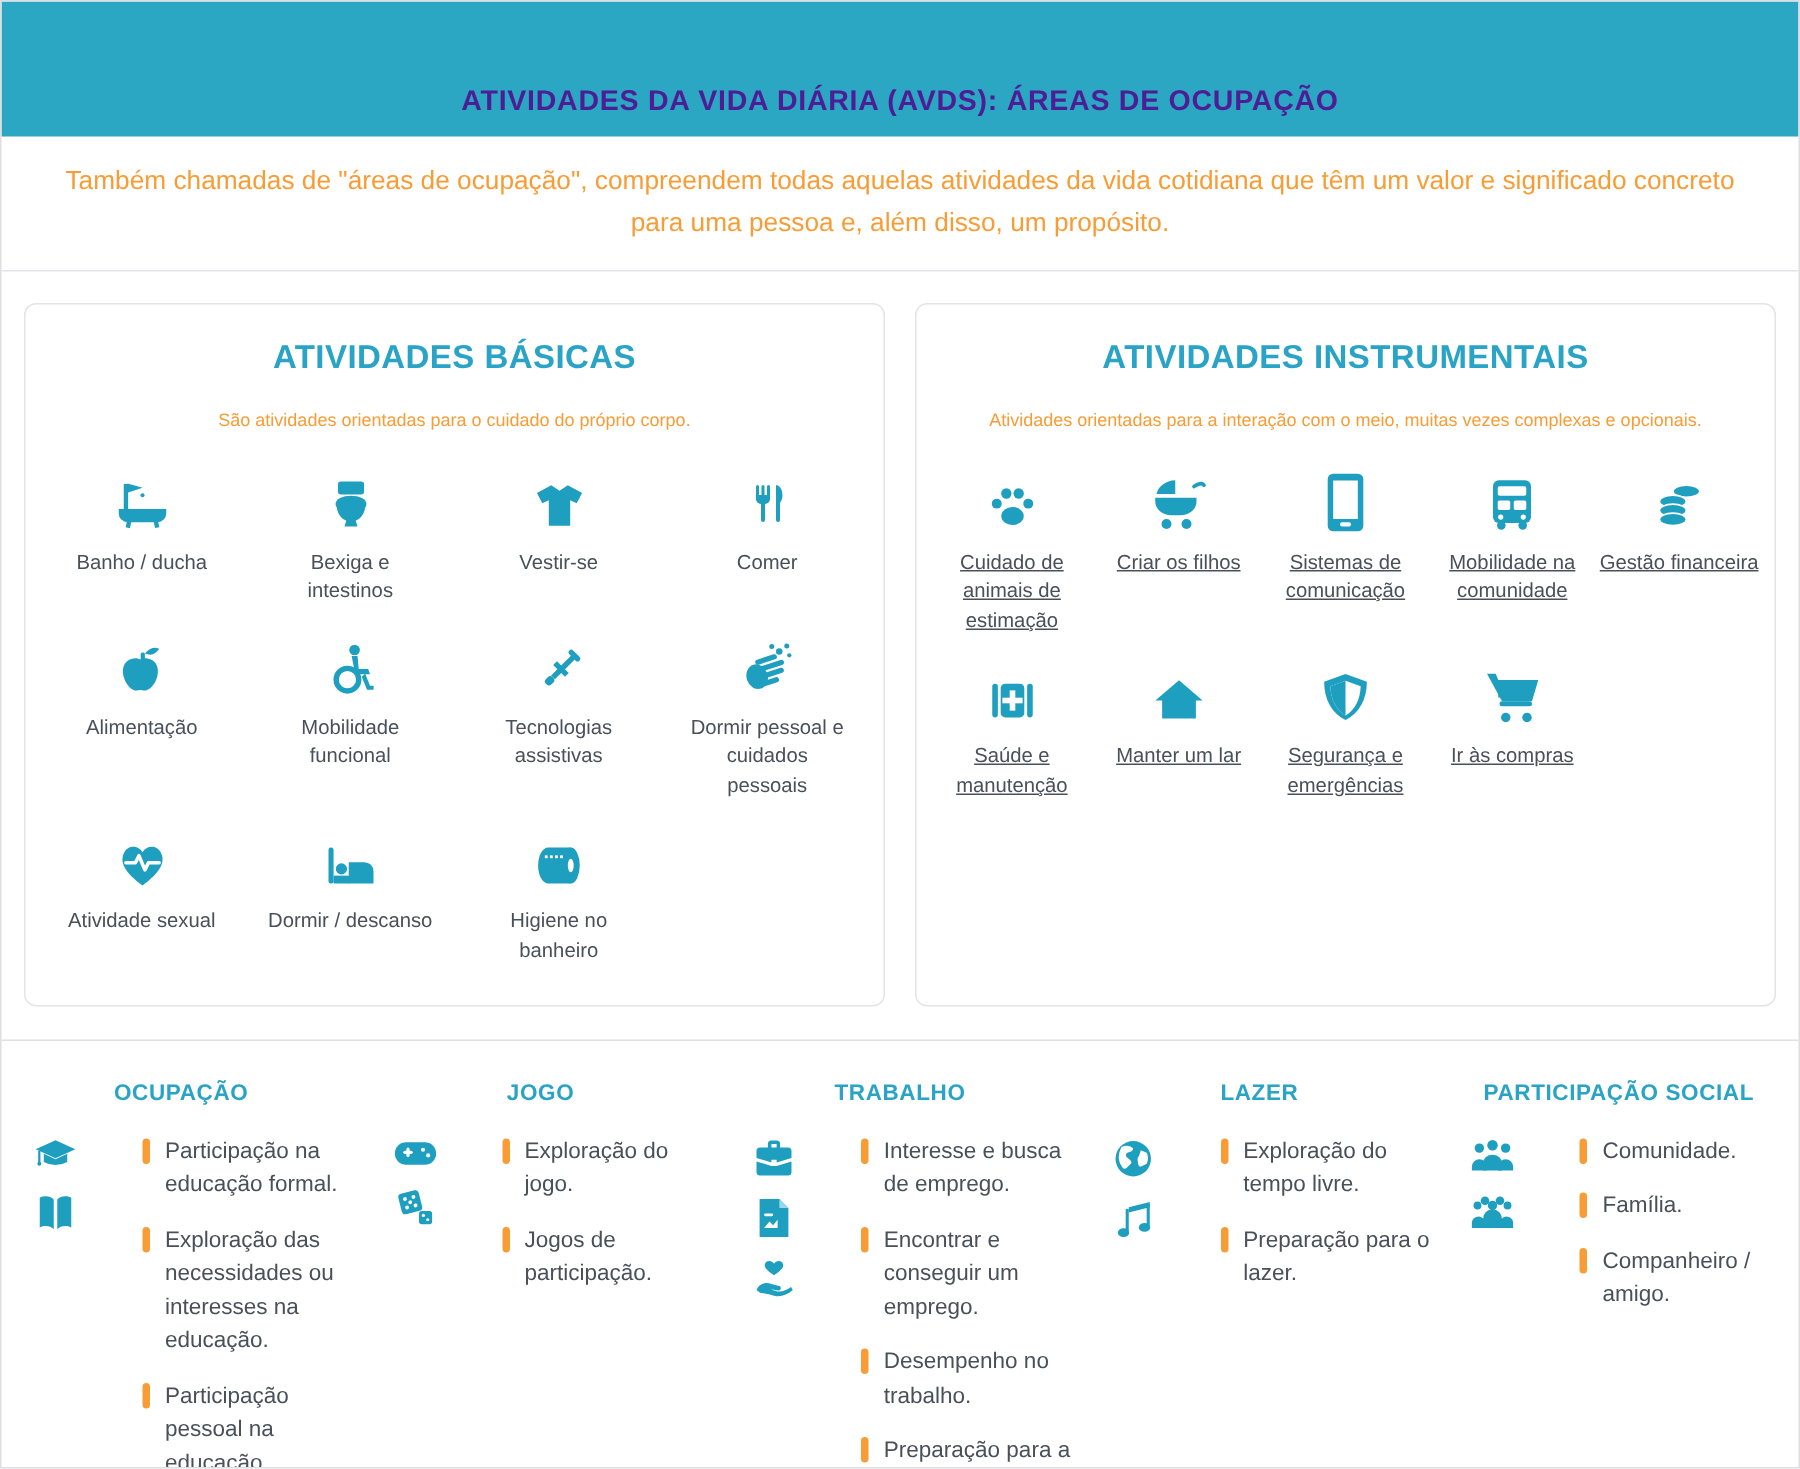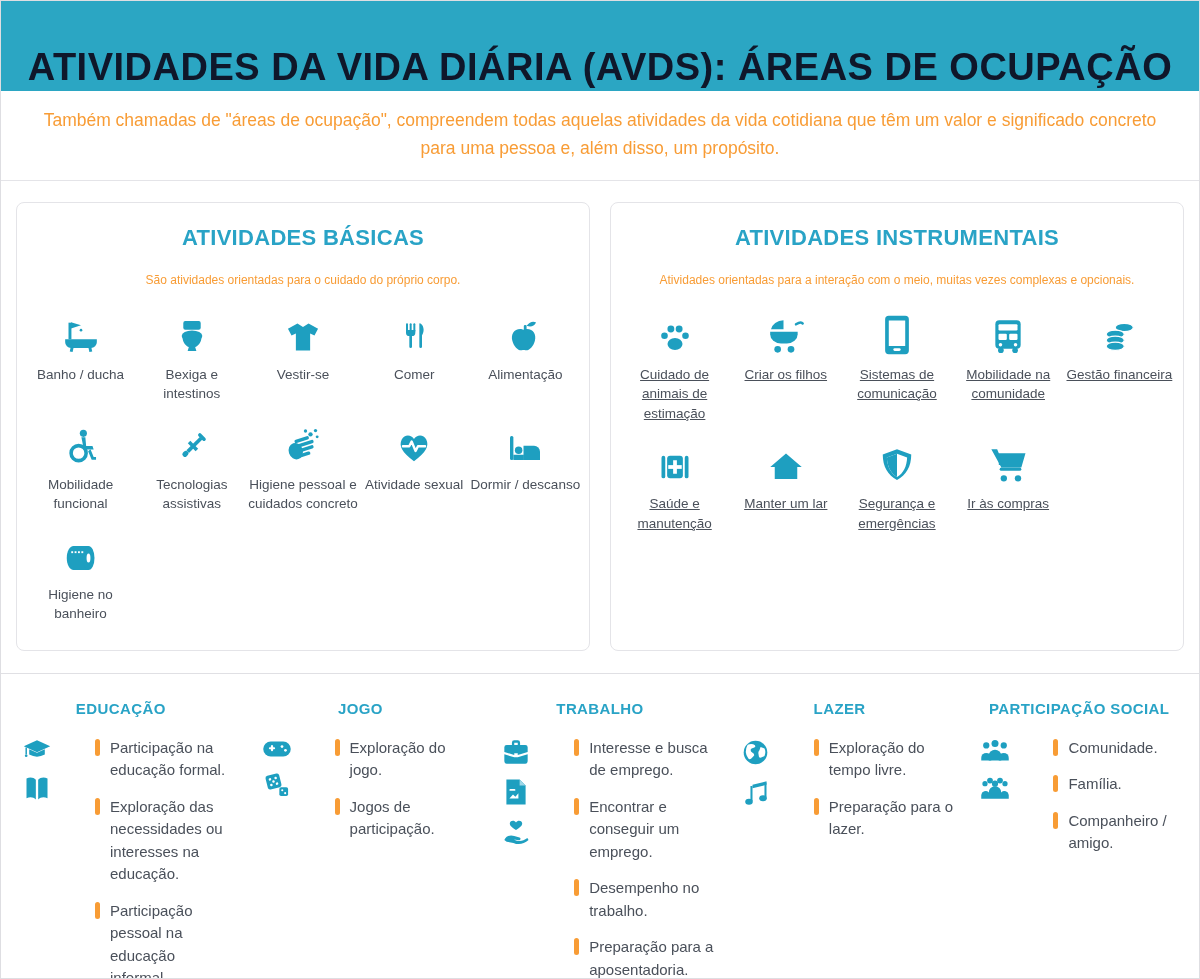--- a/index.html
+++ b/index.html
@@ -18,21 +18,21 @@
     color:var(--dark);
     border:1px solid #DEDEE2;
     overflow:hidden;
     position:relative;
   }
   .banner{
     height:90px;background:var(--teal);
     display:flex;align-items:center;justify-content:center;
   }
   .banner h1{
-    color:#0f172a;font-size:38px;font-weight:bold;letter-spacing:.5px;margin-top:43px;
+    color:#4c1d95;font-size:19px;font-weight:bold;letter-spacing:.5px;margin-top:43px;
   }
   .intro{
     padding:15px 30px 18px;
     border-bottom:1px solid var(--border);
   }
   .intro p{
     text-align:center;color:var(--orange);
     font-size:17.5px;line-height:1.6;max-width:1120px;margin:0 auto;
   }
   .cards{
@@ -46,21 +46,21 @@
     text-align:center;color:var(--cyan-head);
     font-size:22px;font-weight:bold;margin-top:6px;letter-spacing:.3px;
   }
   .card .card-sub{
     text-align:center;color:var(--orange);
     font-size:12px;line-height:1.55;margin:20px 26px 0;
   }
   .icon-grid{
     display:grid;margin-top:26px;row-gap:22px;
   }
-  .icon-grid.cols6{grid-template-columns:repeat(5,1fr);}
+  .icon-grid.cols6{grid-template-columns:repeat(4,1fr);}
   .icon-grid.cols5{grid-template-columns:repeat(5,1fr);text-decoration:underline;}
   .cell{
     display:flex;flex-direction:column;align-items:center;text-align:center;
   }
   .cell .ic{height:40px;display:flex;align-items:flex-end;justify-content:center;margin-bottom:9px;}
   .cell .ic svg{display:block;}
   .cell .lbl{
     font-size:13.5px;line-height:1.45;color:var(--dark);max-width:110px;
   }
   .bottom{
@@ -200,21 +200,21 @@
               <circle cx="41" cy="13" r="1.7"></circle>
             <g transform="rotate(-18 22 28)">
               <ellipse cx="15" cy="28" rx="8.5" ry="10"></ellipse>
               <rect x="17" y="15" width="18" height="4.2" rx="2.1"></rect>
               <rect x="19" y="21" width="20" height="4.2" rx="2.1"></rect>
               <rect x="19" y="27" width="18" height="4.2" rx="2.1"></rect>
               <rect x="17" y="33" width="14" height="4.2" rx="2.1"></rect>
             </g>
           </svg>
         </span>
-        <span class="lbl">Higiene pessoal e cuidados concreto</span>
+        <span class="lbl">Dormir pessoal e cuidados pessoais</span>
       </div>
 
       <div class="cell">
         <span class="ic">
           <svg width="40" height="38" viewBox="0 0 48 48" fill="#1E9FC0">
             <path d="M24 42 C9 31 4.5 22.5 8.5 14.5 c3.4 -6.8 12.1 -6.5 15.5 -.5 c3.4 -6 12.1 -6.3 15.5 .5 C43.5 22.5 39 31 24 42 z"></path>
             <polyline points="10,23 18,23 21,17 26,29 29,23 38,23" fill="none" stroke="#fff" stroke-width="3" stroke-linejoin="round" stroke-linecap="round"></polyline>
           </svg>
         </span>
         <span class="lbl">Atividade sexual</span>
@@ -365,21 +365,21 @@
         <span class="lbl">Ir às compras</span>
       </div>
 
     </div>
   </div>
 </section>
 
 <section class="bottom">
 
   <div class="col">
-    <h3>EDUCAÇÃO</h3>
+    <h3>OCUPAÇÃO</h3>
     <div class="col-body">
       <div class="icon-rail">
         <span>
           <svg width="30" height="24" viewBox="0 0 48 40" fill="#1E9FC0">
             <path d="M24 2 L46 12 L24 22 L2 12 z"></path>
             <path d="M11 17 v9 q13 7 26 0 v-9 l-13 6 z"></path>
             <path d="M6 14 v12" class="st" stroke-width="2.5"></path>
               <circle cx="6" cy="28" r="2.2"></circle>
           </svg>
         </span>

